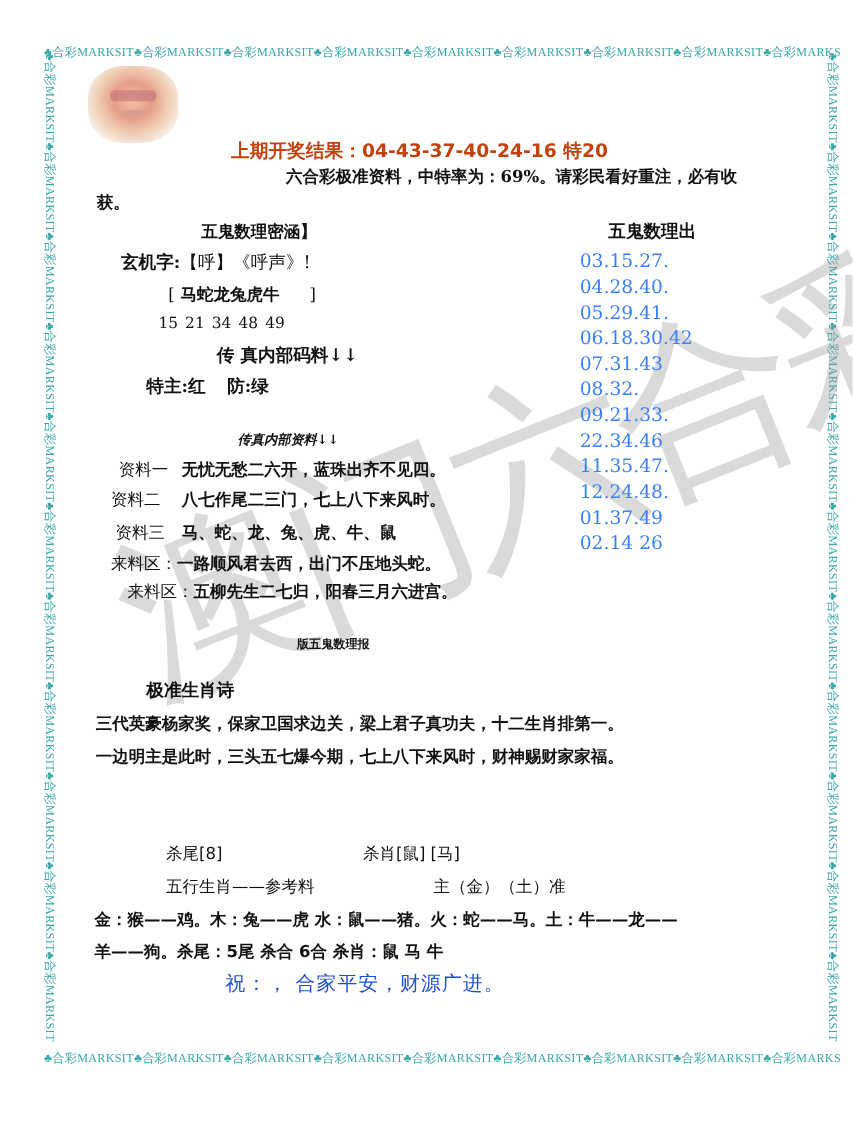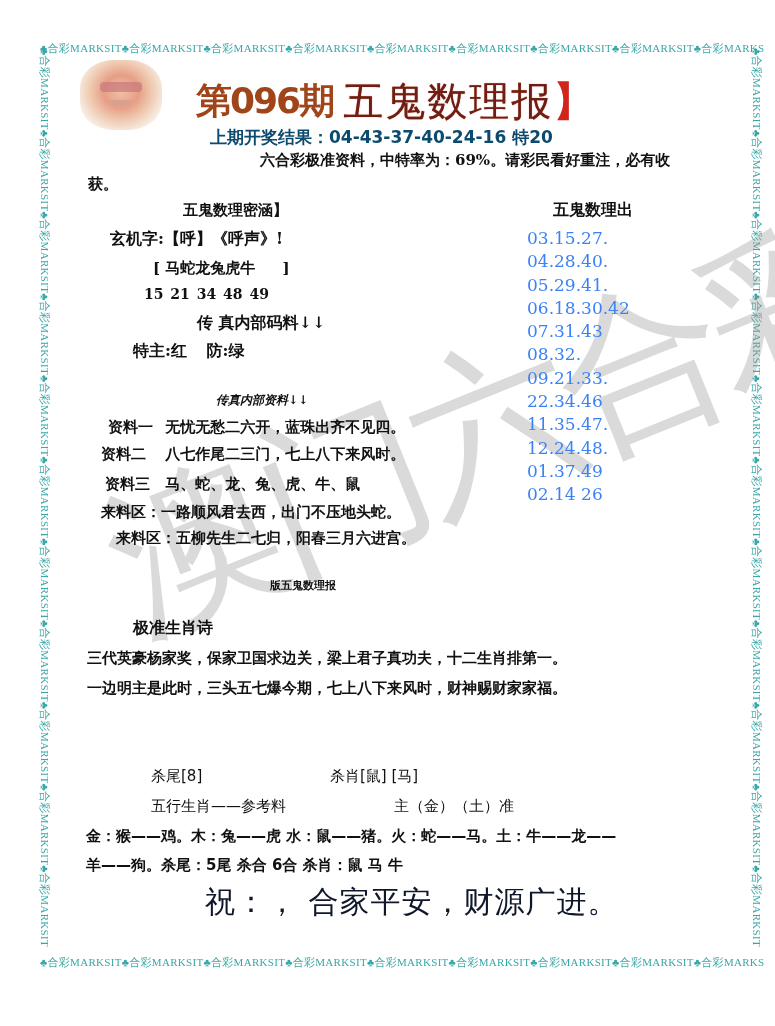--- a/index.html
+++ b/index.html
@@ -28,56 +28,53 @@
   
   .avatar { position: absolute; left: 80px; top: 60px; width: 82px; height: 70px; border-radius: 40%;
             background: radial-gradient(ellipse at 50% 45%, #f2c1a8 0%, #e79e86 30%, #efcdb4 55%, #f7ece2 75%, #ffffff 100%); }
   .avatar .glasses { position: absolute; left: 20px; top: 22px; width: 42px; height: 10px; border-radius: 4px; background: #c8777a; opacity: .7; }
   .avatar .mouth { position: absolute; left: 30px; top: 40px; width: 22px; height: 6px; border-radius: 0 0 10px 10px; background: #d9a090; }
   .title { position: absolute; left: 196px; top: 74px; height: 56px; white-space: nowrap; }
   .title .issue { font-family: "DejaVu Sans", sans-serif; font-weight: bold; font-size: 36px; color: #a0451a; letter-spacing: -2px; vertical-align: middle; }
   .title .name { font-family: "DejaVu Serif", serif; font-size: 40px; color: #6e1e12; margin-left: 10px; letter-spacing: 2px; vertical-align: middle;
                  text-shadow: 0 0 1px #b7553f; }
   .title .bracket { font-family: "DejaVu Serif", serif; font-size: 40px; color: #d0241c; vertical-align: middle; font-weight: bold; }
-  .result { position: absolute; left: 210px; top: 126px; font-family: "DejaVu Sans", sans-serif; font-weight: bold; font-size: 17px; color: #0c4a6e; white-space: nowrap; }
+  .result { position: absolute; left: 210px; top: 126px; font-family: "DejaVu Sans", sans-serif; font-weight: bold; font-size: 17px; color: #c2410c; white-space: nowrap; }
   .intro1 { position: absolute; left: 260px; top: 151px; font-size: 15px; font-weight: bold; white-space: nowrap; font-family: "DejaVu Serif", serif; }
   .intro2 { position: absolute; left: 88px; top: 175px; font-size: 15px; font-weight: bold; font-family: "DejaVu Serif", serif; }
 
   .t { position: absolute; white-space: nowrap; font-family: "DejaVu Serif", serif; font-size: 15px; font-weight: bold; color: #111; }
-  .tn { font-weight: bold; }
+  .tn { font-weight: normal; }
   .num-list { position: absolute; left: 527px; top: 227px; font-family: "DejaVu Serif", serif; font-size: 17px; color: #3b82f6; }
   .num-list div { height: 23.3px; line-height: 23px; }
 
   .sans { font-family: "DejaVu Sans", sans-serif; }
   .poem-line { font-family: "DejaVu Sans", sans-serif; font-weight: bold; font-size: 15px; }
 
-  .blessing { position: absolute; left: 205px; top: 882px; font-family: "DejaVu Serif", serif; font-size: 30px; color: #0f172a; white-space: nowrap; letter-spacing: 1px; }
+  .blessing { position: absolute; left: 205px; top: 882px; font-family: "DejaVu Serif", serif; font-size: 18px; color: #1d4ed8; white-space: nowrap; letter-spacing: 1px; }
 </style>
 </head>
 <body>
 
 <div class="page">
 
   <div class="border-h border-top">♣合彩MARKSIT♣合彩MARKSIT♣合彩MARKSIT♣合彩MARKSIT♣合彩MARKSIT♣合彩MARKSIT♣合彩MARKSIT♣合彩MARKSIT♣合彩MARKSIT♣合彩MARKSIT♣合彩MARKSIT</div>
   <div class="border-h border-bottom">♣合彩MARKSIT♣合彩MARKSIT♣合彩MARKSIT♣合彩MARKSIT♣合彩MARKSIT♣合彩MARKSIT♣合彩MARKSIT♣合彩MARKSIT♣合彩MARKSIT♣合彩MARKSIT♣合彩MARKSIT</div>
   <div class="border-v border-left">
     <div class="vtext">♣合彩MARKSIT♣合彩MARKSIT♣合彩MARKSIT♣合彩MARKSIT♣合彩MARKSIT♣合彩MARKSIT♣合彩MARKSIT♣合彩MARKSIT♣合彩MARKSIT♣合彩MARKSIT♣合彩MARKSIT</div>
   </div>
   <div class="border-v border-right">
     <div class="vtext">♣合彩MARKSIT♣合彩MARKSIT♣合彩MARKSIT♣合彩MARKSIT♣合彩MARKSIT♣合彩MARKSIT♣合彩MARKSIT♣合彩MARKSIT♣合彩MARKSIT♣合彩MARKSIT♣合彩MARKSIT</div>
   </div>
 
   <div class="watermark">澳门六合彩</div>
 
   <div class="avatar">
     <div class="glasses"></div>
     <div class="mouth"></div>
-  </div>
-  <div class="title">
-    <span class="issue">第096期</span><span class="name">五鬼数理报</span><span class="bracket">】</span>
   </div>
   <div class="result">
     <span>上期开奖结果：</span><span>04-43-37-40-24-16</span>
     <span>特20</span>
   </div>
   <div class="intro1">六合彩极准资料，中特率为：69%。请彩民看好重注，必有收</div>
   <div class="intro2">获。</div>
 
   <div class="t" style="left:183px; top:201px;">五鬼数理密涵】</div>
   <div class="t" style="left:110px; top:229px; font-size:16px;">

